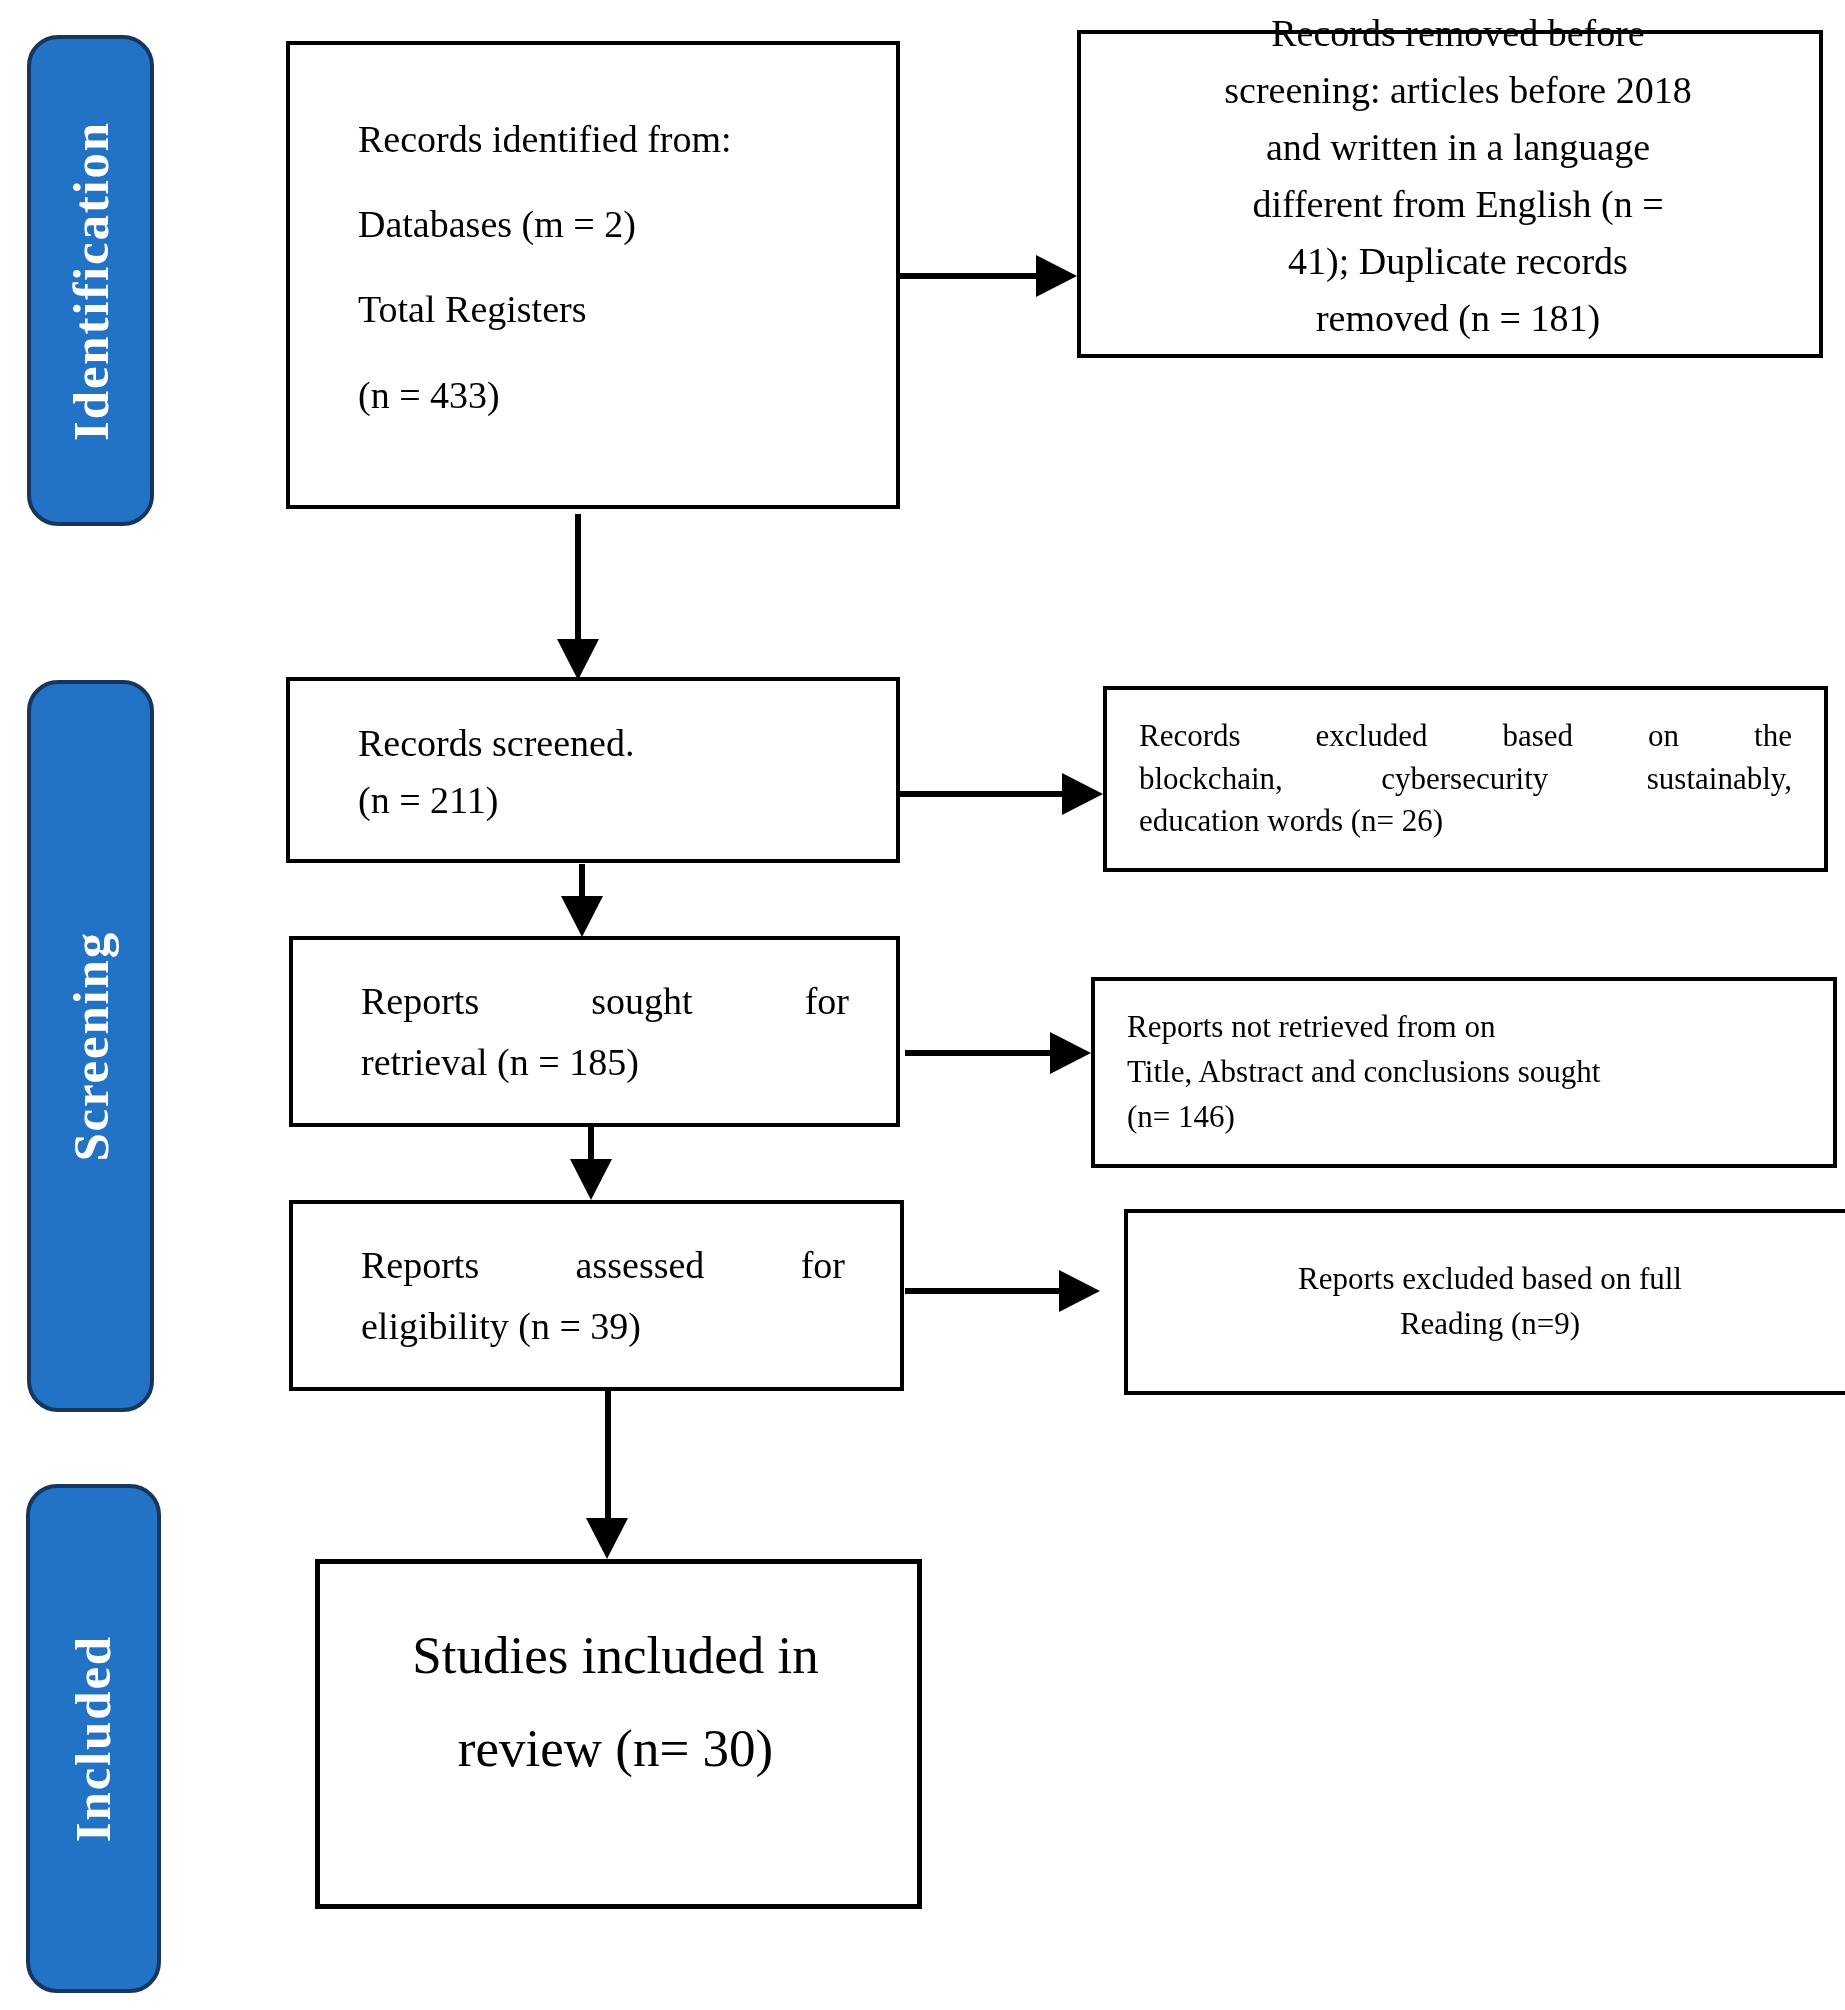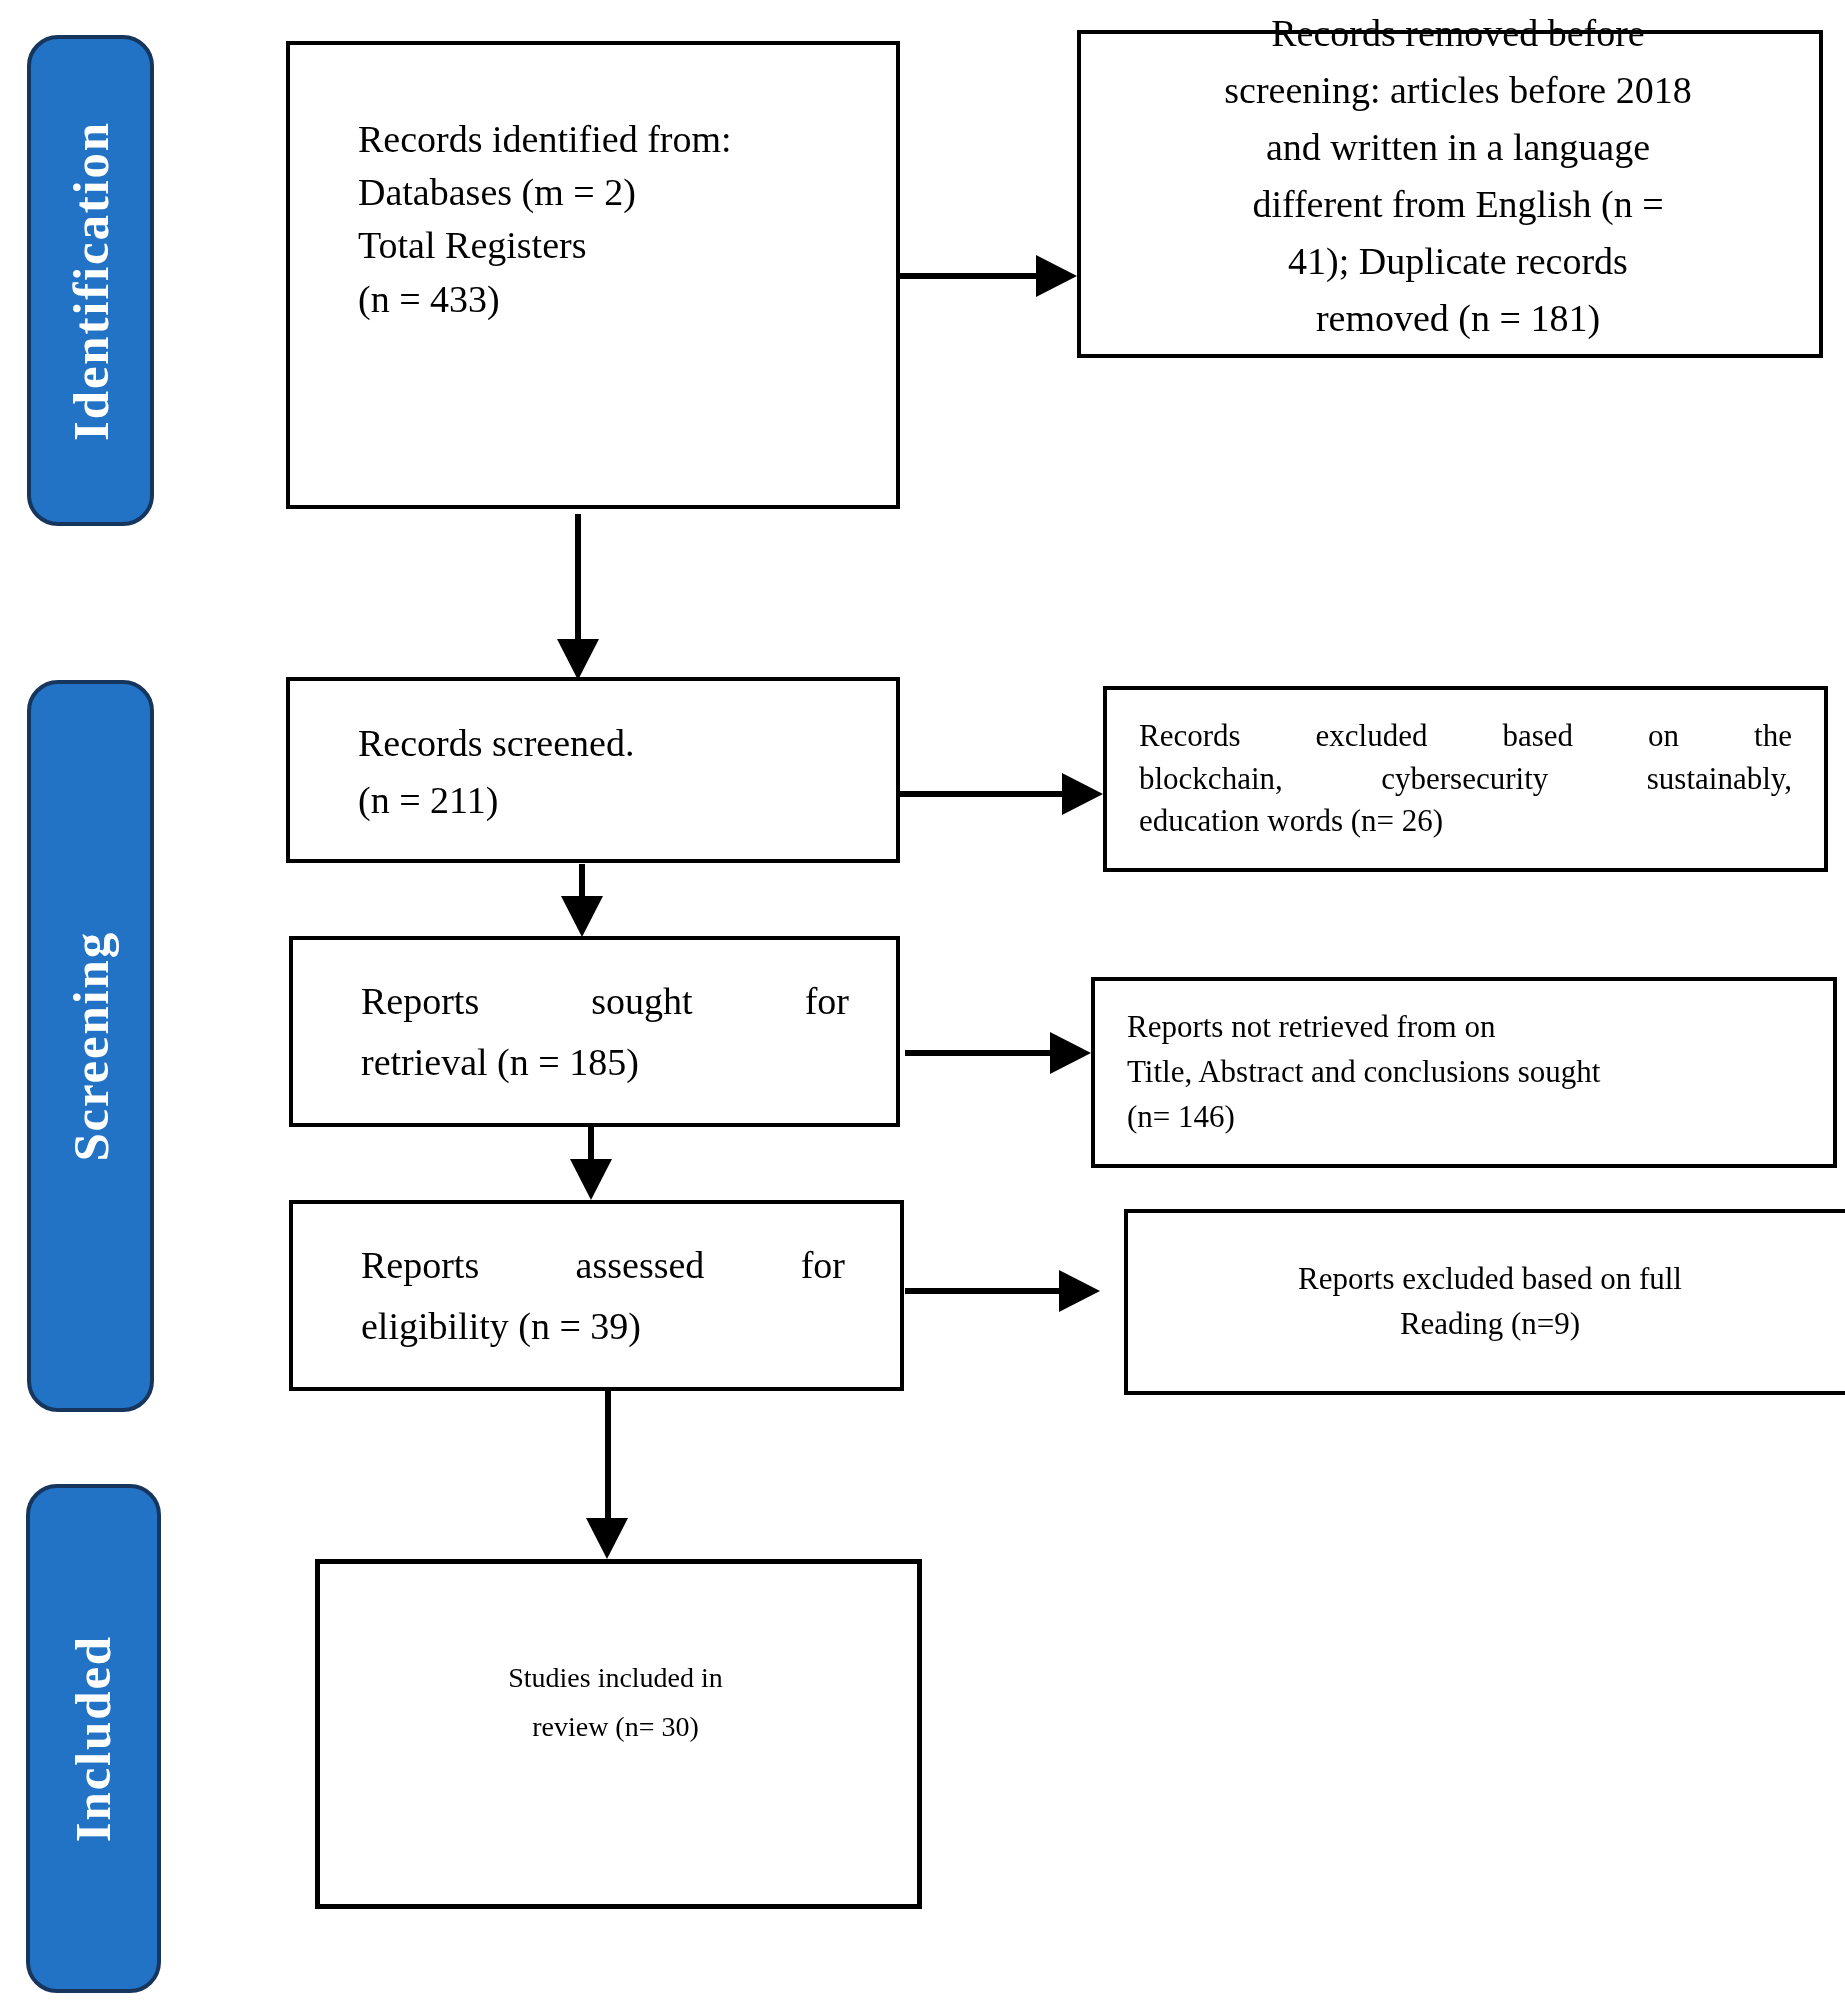--- a/index.html
+++ b/index.html
@@ -50,21 +50,21 @@
     box-sizing:border-box;
     display:flex;flex-direction:column;justify-content:center;
   }
   .line{display:block;}
   .stretch{text-align:justify;text-align-last:justify;}
 
   #box-identified{
     left:286px;top:41px;width:614px;height:468px;
     justify-content:flex-start;
     padding:68px 36px 0 68px;
-    font-size:38px;line-height:1.4;text-align:left;
+    font-size:38px;line-height:1.4;text-align:left;gap:32px;
   }
   #box-removed{
     left:1077px;top:30px;width:746px;height:328px;
     padding:18px 29px 55px 45px;
     font-size:38px;line-height:1.5;text-align:center;
   }
   #box-screened{
     left:286px;top:677px;width:614px;height:186px;
     padding:4px 36px 0 68px;
     font-size:38px;line-height:1.5;text-align:left;
@@ -91,21 +91,21 @@
   }
   #box-excluded-full{
     left:1100px;top:1209px;width:732px;height:186px;
     padding:0 36px;
     font-size:31px;line-height:1.45;text-align:center;margin-left:24px;
   }
   #box-included-review{
     left:315px;top:1559px;width:607px;height:350px;
     border-width:5.5px;
     padding:0 33px 64px 27px;
-    font-size:28px;line-height:1.75;text-align:center;
+    font-size:53px;line-height:1.75;text-align:center;
   }
 
   
   .vline{position:absolute;width:5.5px;background:var(--box-border);}
   .hline{position:absolute;height:5.5px;background:var(--box-border);}
   .head-down{
     position:absolute;width:0;height:0;
     border-left:21px solid transparent;
     border-right:21px solid transparent;
     border-top:41px solid var(--box-border);

